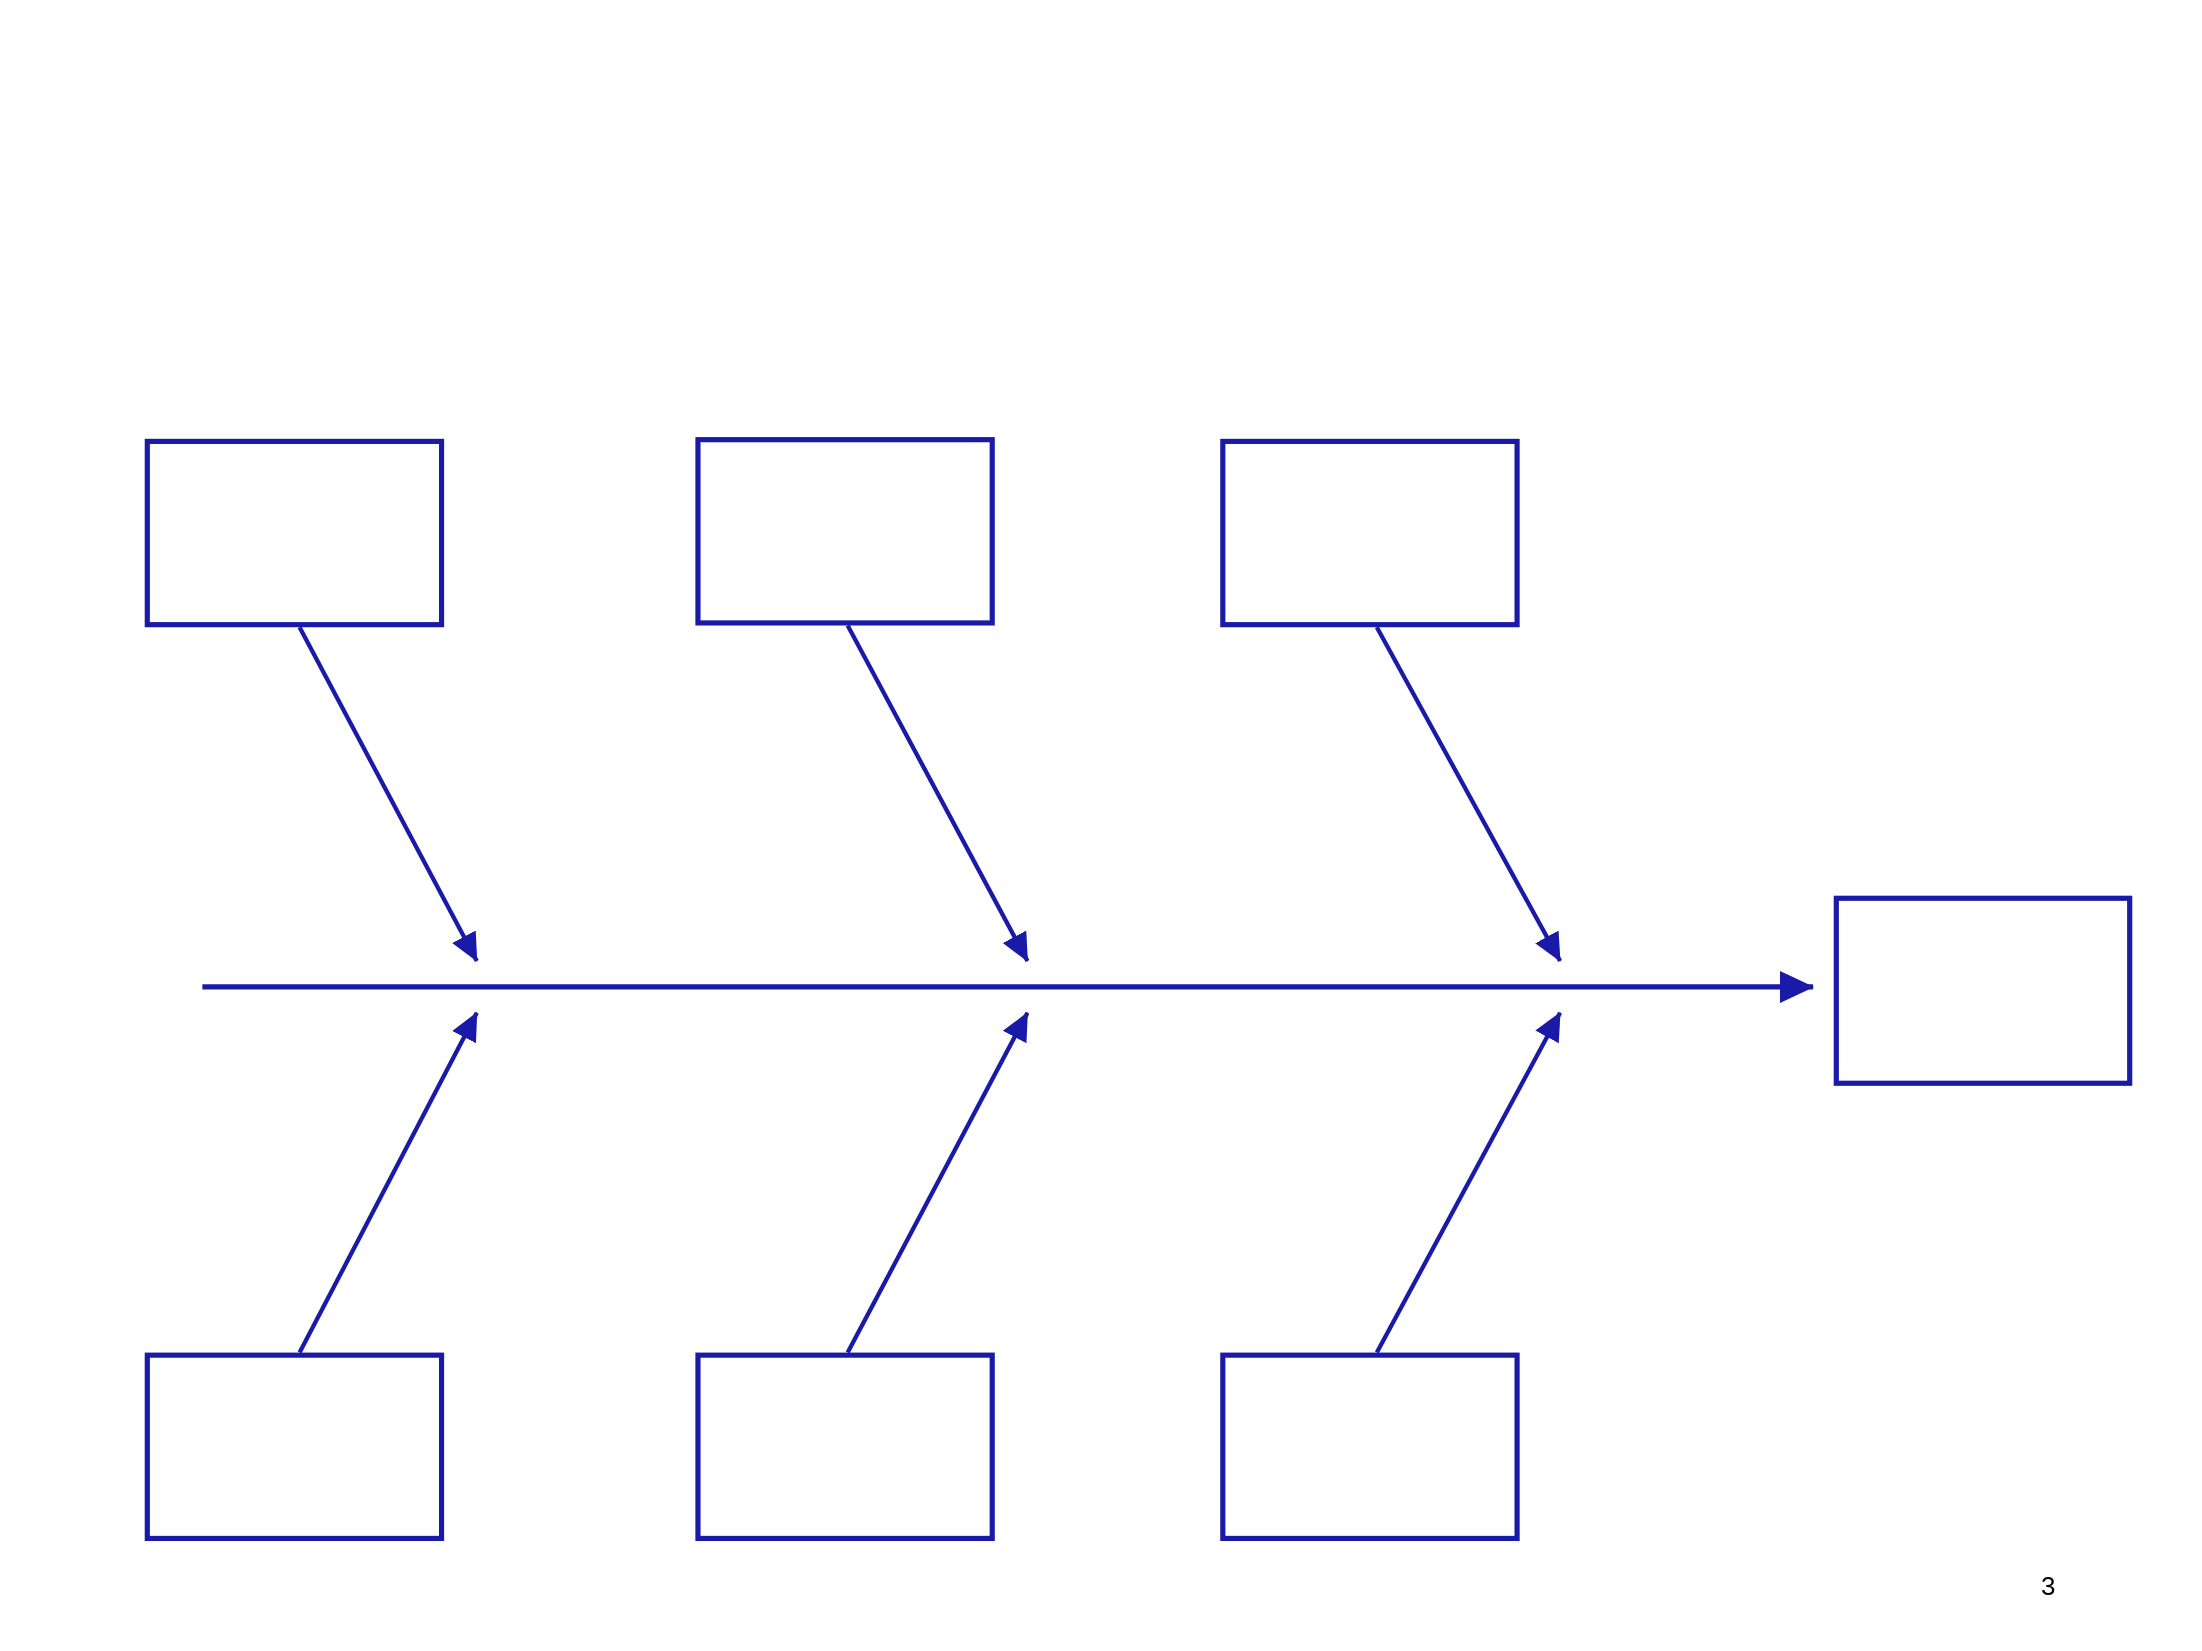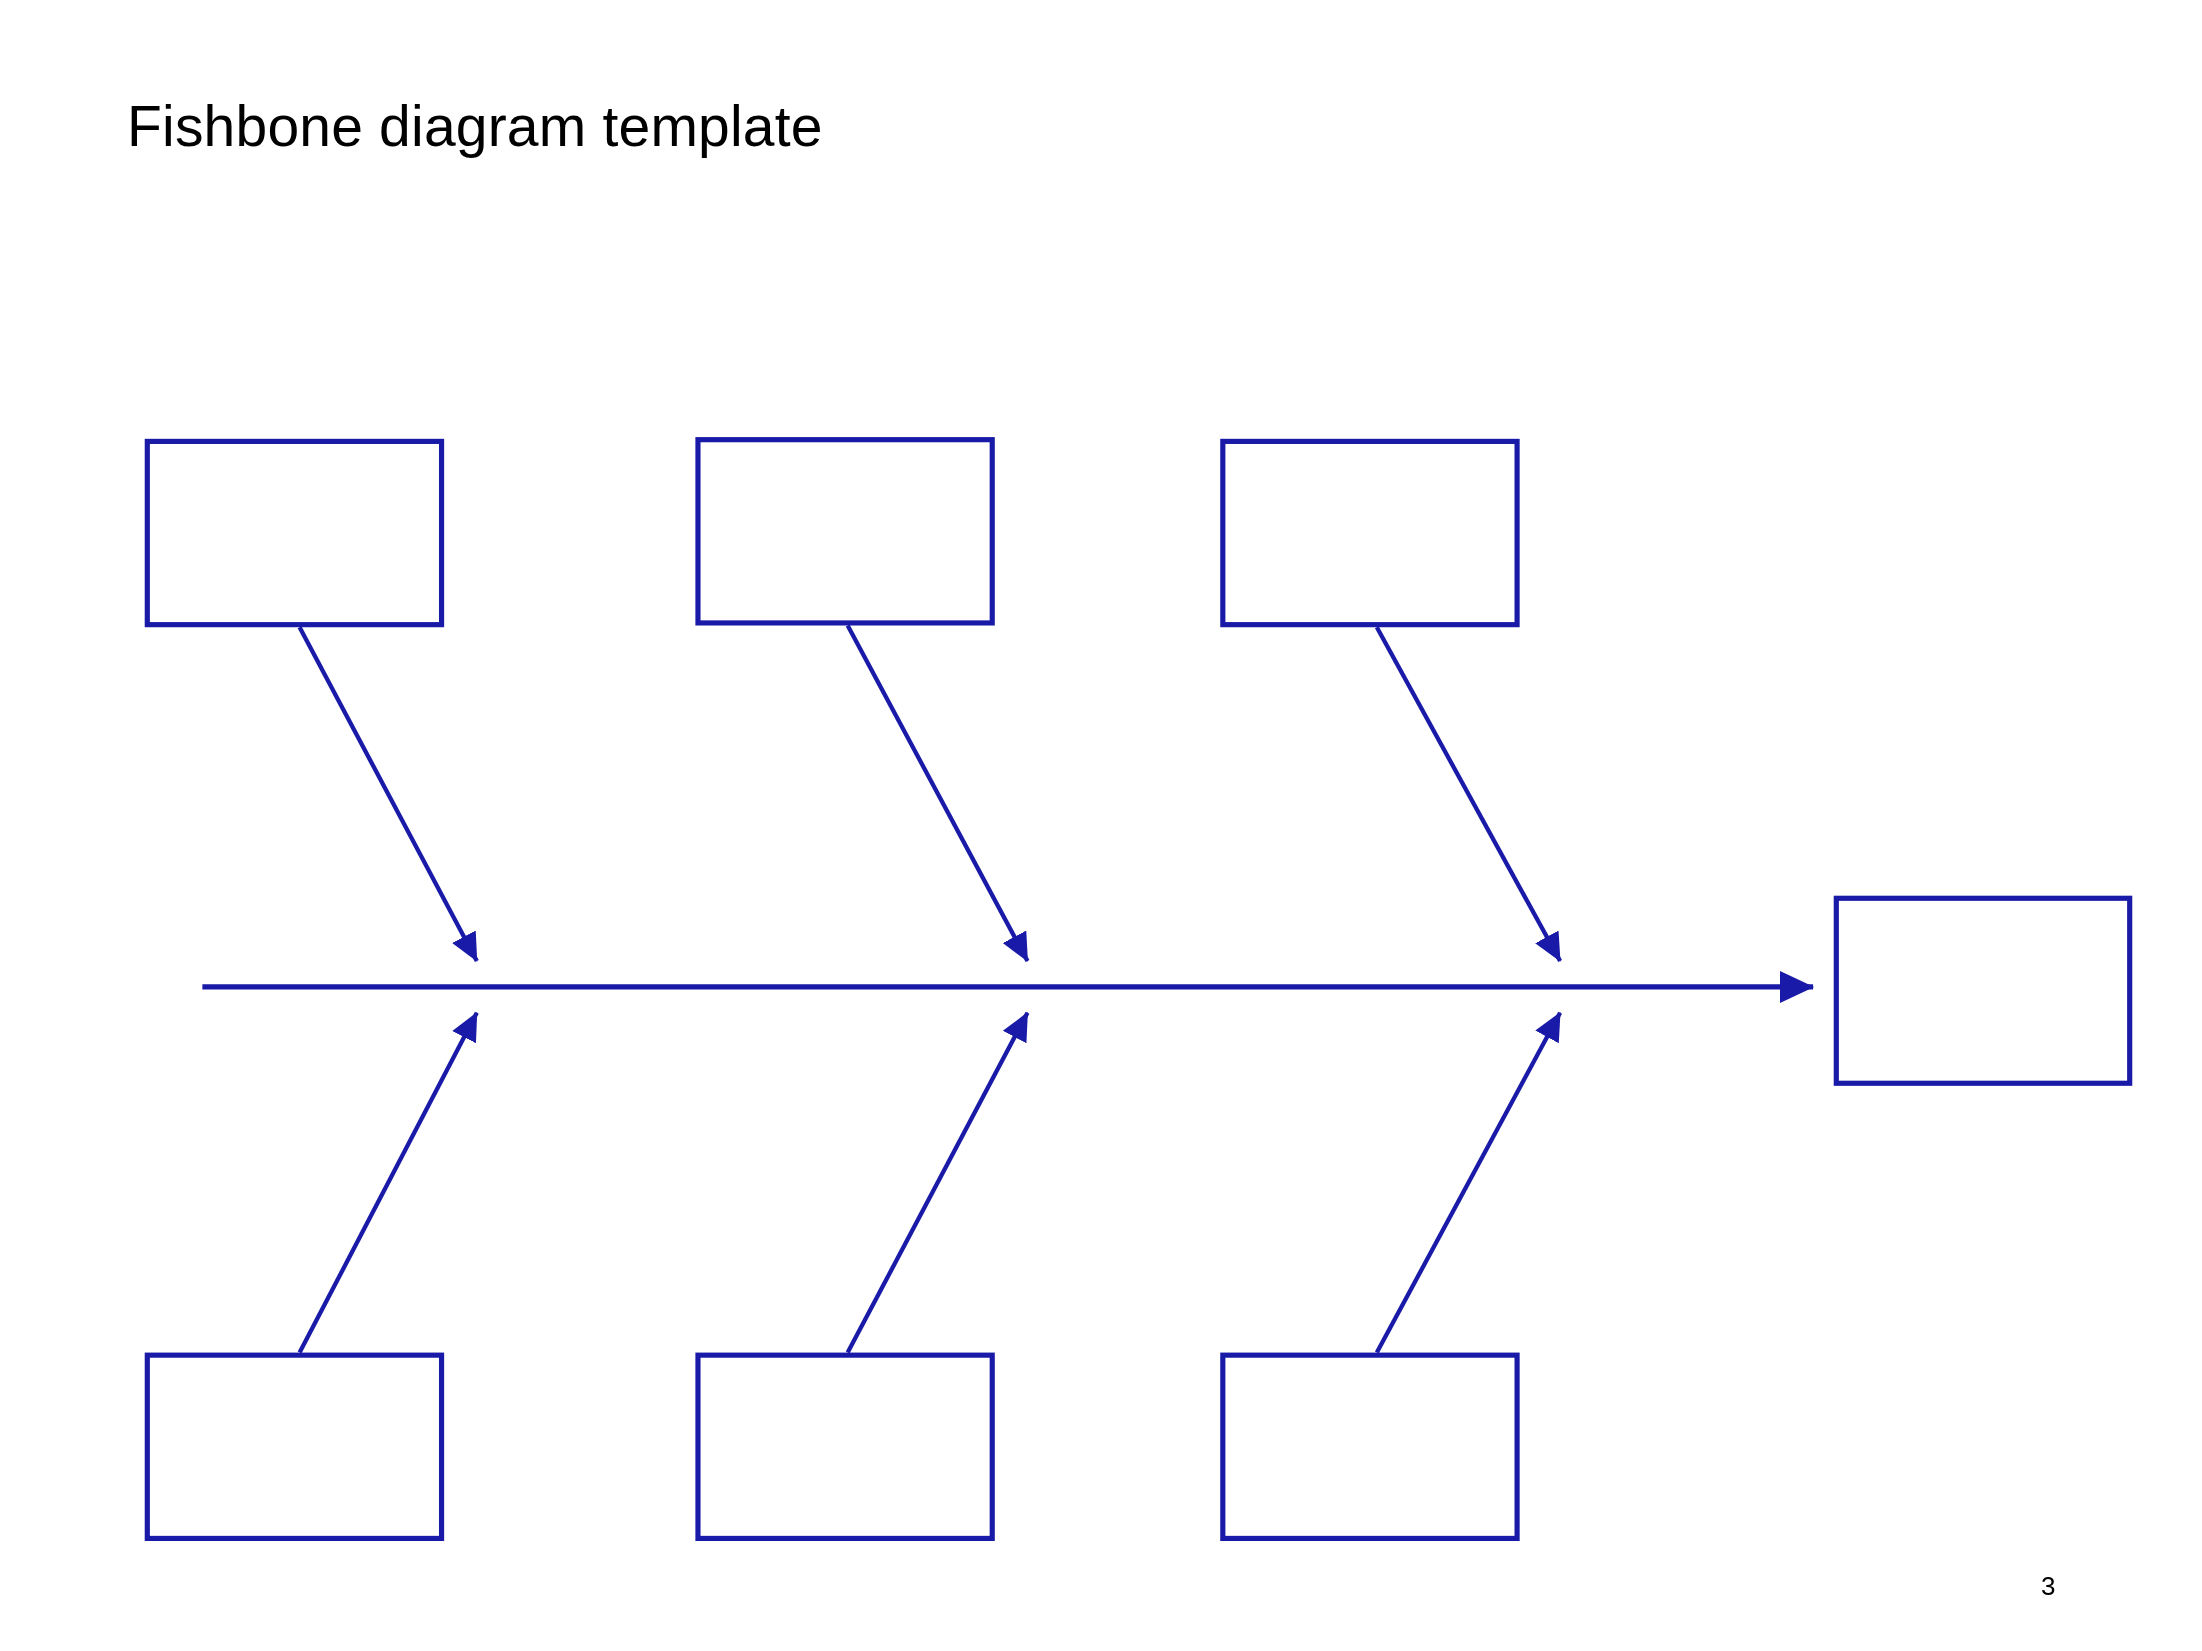--- a/index.html
+++ b/index.html
@@ -69,21 +69,20 @@
     fill: #000000;
     dominant-baseline: middle;
     text-anchor: middle;
   }
 </style>
 </head>
 <body>
 
 <div id="slide">
 
-  <div id="slide-title">Fishbone diagram template</div>
 
   <svg id="fishbone-svg" viewBox="0 0 2560 1920" xmlns="http://www.w3.org/2000/svg">
 
     <defs>
       <marker id="arrow-head" markerWidth="7" markerHeight="7" refX="6.4" refY="3.5" orient="auto" markerUnits="strokeWidth">
         <path d="M 0 0.4 L 6.6 3.5 L 0 6.6 z" fill="#1a1aa8"></path>
       </marker>
     </defs>
 
     <g id="bones-layer">

